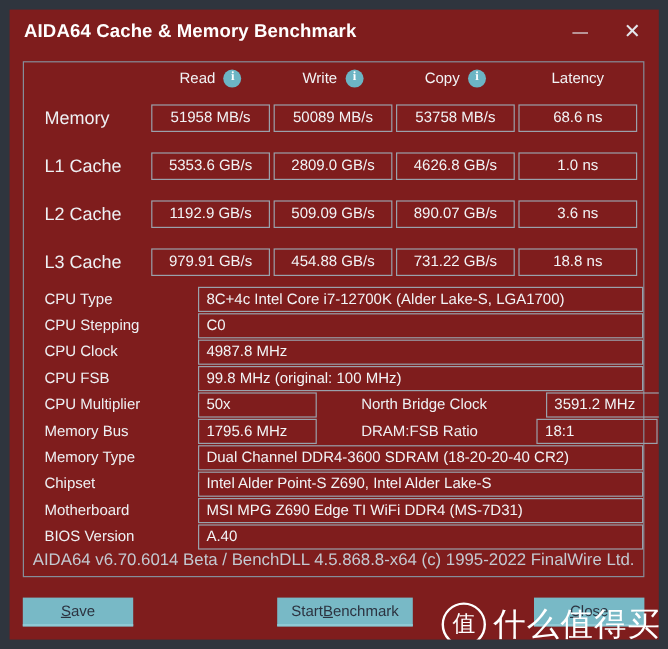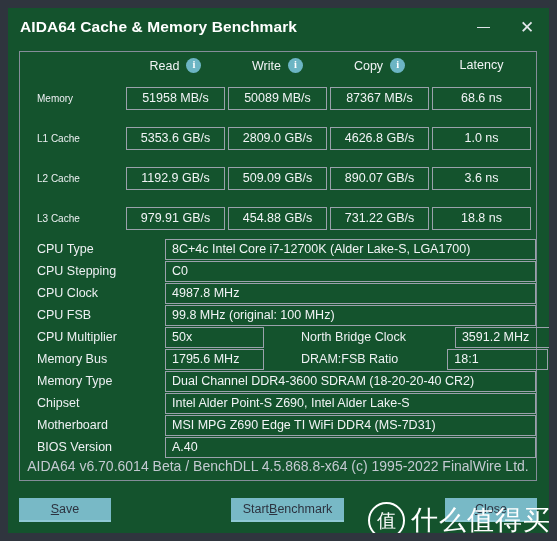--- a/index.html
+++ b/index.html
@@ -15,21 +15,21 @@
     -webkit-font-smoothing: antialiased;
   }
 
   
   #app-window {
     position: absolute;
     left: 8px;
     top: 8px;
     width: 541px;
     height: 525px;
-    background: #14532d;
+    background: #7f1d1d;
     box-sizing: border-box;
     overflow: hidden;
   }
 
   
   #titlebar {
     position: relative;
     height: 38px;
     display: flex;
     align-items: center;
@@ -94,21 +94,21 @@
     display: flex;
     align-items: center;
     height: 40px;
   }
   #bench-header { height: 26px; }
   .b-label {
     width: 106px;
     flex: none;
     padding-left: 17px;
     box-sizing: border-box;
-    font-size: 10px;
+    font-size: 15px;
     color: #eef0f3;
     white-space: nowrap;
   }
   .b-cell {
     width: 99px;
     flex: none;
     margin-right: 3px;
     text-align: center;
     font-size: 12.5px;
     color: #f2f4f6;
@@ -118,21 +118,21 @@
     border: 1px solid #9aa1ab;
     height: 23px;
     line-height: 21px;
     box-sizing: border-box;
   }
   #bench-header .b-cell {
     border: none;
     height: auto;
     line-height: normal;
     display: flex;
-    align-items: flex-end;
+    align-items: center;
     justify-content: center;
     gap: 7px;
   }
   .info-icon {
     display: inline-flex;
     align-items: center;
     justify-content: center;
     width: 15px;
     height: 15px;
     border-radius: 50%;
@@ -297,21 +297,21 @@
         </div>
         <div class="b-cell">
           <span>Latency</span>
         </div>
       </div>
 
       <div class="bench-row">
         <div class="b-label">Memory</div>
         <div class="b-cell">51958 MB/s</div>
         <div class="b-cell">50089 MB/s</div>
-        <div class="b-cell">87367 MB/s</div>
+        <div class="b-cell">53758 MB/s</div>
         <div class="b-cell">68.6 ns</div>
       </div>
 
       <div class="bench-row">
         <div class="b-label">L1 Cache</div>
         <div class="b-cell">5353.6 GB/s</div>
         <div class="b-cell">2809.0 GB/s</div>
         <div class="b-cell">4626.8 GB/s</div>
         <div class="b-cell">1.0 ns</div>
       </div>

